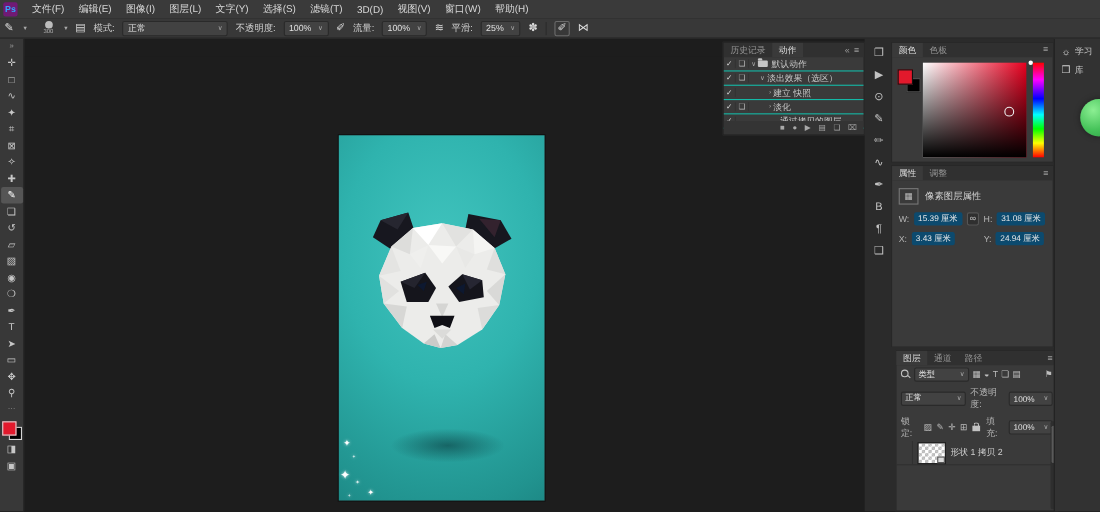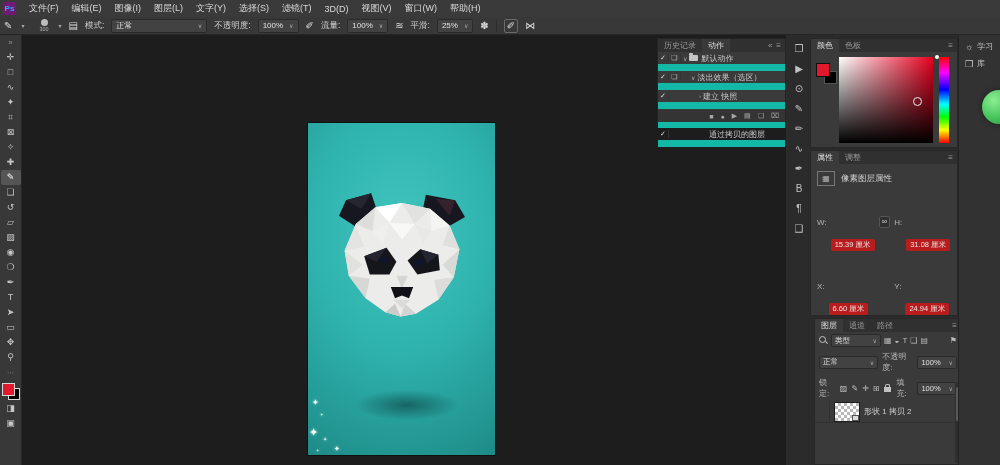--- a/index.html
+++ b/index.html
@@ -48,21 +48,21 @@
           background:radial-gradient(ellipse at center, rgba(8,50,54,.55) 0%, rgba(8,50,54,0) 68%);}
   .spark{position:absolute;color:#fff;text-shadow:0 0 3px rgba(255,255,255,.9);line-height:1;}
   
   .actions{position:absolute;left:657px;top:38px;width:129px;height:85px;background:#3a3a3a;
            border:1px solid #242424;box-sizing:border-box;z-index:40;font-size:8px;}
   .phead{height:13px;background:#303030;display:flex;align-items:center;font-size:8px;color:#969696;}
   .ptab{padding:0 6px;height:13px;display:flex;align-items:center;}
   .ptab.on{background:#3a3a3a;color:#dedede;}
   .phead .spacer{flex:1;}
   .phicon{color:#9a9a9a;font-size:8px;margin-right:4px;}
-  .arow{display:flex;align-items:center;height:12px;border-bottom:7px solid #14b8a6;color:#c9c9c9;}
+  .arow{display:flex;align-items:center;height:12px;border-bottom:1px solid #14b8a6;color:#c9c9c9;}
   .arow .chk{width:10px;text-align:center;color:#ddd;font-size:7px;border-right:1px solid #333;}
   .arow .dlg{width:11px;text-align:center;font-size:7px;color:#bbb;border-right:1px solid #333;}
   .arow .twist{font-size:6px;color:#aaa;margin:0 2px;}
   .folder{width:9px;height:6px;background:#c4c4c4;border-radius:1px;position:relative;margin-right:3px;flex:none;}
   .folder::before{content:'';position:absolute;left:0;top:-2px;width:4px;height:2px;background:#c4c4c4;border-radius:1px 1px 0 0;}
   .abtns{position:absolute;left:0;bottom:0;width:100%;height:12px;background:#343434;display:flex;
          align-items:center;justify-content:flex-end;gap:7px;padding-right:6px;box-sizing:border-box;color:#a8a8a8;font-size:7px;}
   
   .dock{position:absolute;left:786px;top:35px;width:214px;height:430px;background:#2b2b2b;z-index:10;}
   .iconstrip{position:absolute;left:2px;top:3px;width:22px;display:flex;flex-direction:column;align-items:center;gap:6px;padding-top:3px;}
@@ -79,21 +79,21 @@
            background:linear-gradient(to bottom, rgba(0,0,0,0) 0%, #000 100%),
                       linear-gradient(to right, #fff 0%, #e8001f 100%);}
   .cp-pick{position:absolute;left:74px;top:40px;width:7px;height:7px;border:1px solid #eee;border-radius:50%;}
   .cp-hue{position:absolute;left:128px;top:18px;width:10px;height:86px;
           background:linear-gradient(to bottom,#ff0000,#ff00ff 18%,#0000ff 38%,#00ffff 55%,#00ff00 70%,#ffff00 85%,#ff0000 100%);}
   .cp-huedot{position:absolute;left:124px;top:16px;width:4px;height:4px;background:#fff;border-radius:50%;}
   
   .pp-title{display:flex;align-items:center;gap:6px;margin:7px 6px;font-size:8.5px;color:#d2d2d2;}
   .pp-thumb{width:16px;height:13px;border:1px solid #777;display:flex;align-items:center;justify-content:center;font-size:8px;color:#bbb;}
   .pp-row{display:flex;align-items:center;gap:4px;margin:6px 6px 0 6px;font-size:8px;color:#b5b5b5;}
-  .vbox{background:#b91c1c;color:#e8e8e8;border-radius:2px;padding:1px 4px;font-size:7.5px;white-space:nowrap;margin-top:46px;}
+  .vbox{background:#0c4a6e;color:#e8e8e8;border-radius:2px;padding:1px 4px;font-size:7.5px;white-space:nowrap;}
   .linkbox{background:#2f2f2f;border:1px solid #555;border-radius:2px;font-size:8px;color:#ccc;padding:0 2px;line-height:10px;}
   
   .lr-filter{display:flex;align-items:center;gap:3px;padding:2px 4px;font-size:8px;}
   .mag{position:relative;width:9px;height:9px;flex:none;}
   .mag::before{content:'';position:absolute;left:0;top:0;width:5px;height:5px;border:1px solid #c2c2c2;border-radius:50%;}
   .mag::after{content:'';position:absolute;left:6px;top:6px;width:3px;height:1px;background:#c2c2c2;transform:rotate(45deg);}
   .lr-sel{background:#424242;border:1px solid #2a2a2a;border-radius:2px;height:11px;display:flex;align-items:center;padding:0 3px;gap:6px;font-size:7.5px;color:#e0e0e0;}
   .fic{font-size:8px;color:#bdbdbd;}
   .lr-row2{display:flex;align-items:center;gap:4px;padding:2px 4px;font-size:8px;color:#b5b5b5;}
   .lockicon{position:relative;width:7px;height:5px;background:#c2c2c2;margin-top:3px;flex:none;}
@@ -348,21 +348,21 @@
       </div>
       <div class="pp-row">
         <span>W:</span>
         <span class="vbox">15.39 厘米</span>
         <span class="linkbox">∞</span>
         <span>H:</span>
         <span class="vbox">31.08 厘米</span>
       </div>
       <div class="pp-row">
         <span>X:</span>
-        <span class="vbox">6.60 厘米</span>
+        <span class="vbox">3.43 厘米</span>
         <span style="width:18px"></span>
         <span>Y:</span>
         <span class="vbox">24.94 厘米</span>
       </div>
     </div>
 
     <div class="panel layers-panel">
       <div class="phead">
         <span class="ptab on">图层</span>
         <span class="ptab">通道</span>

